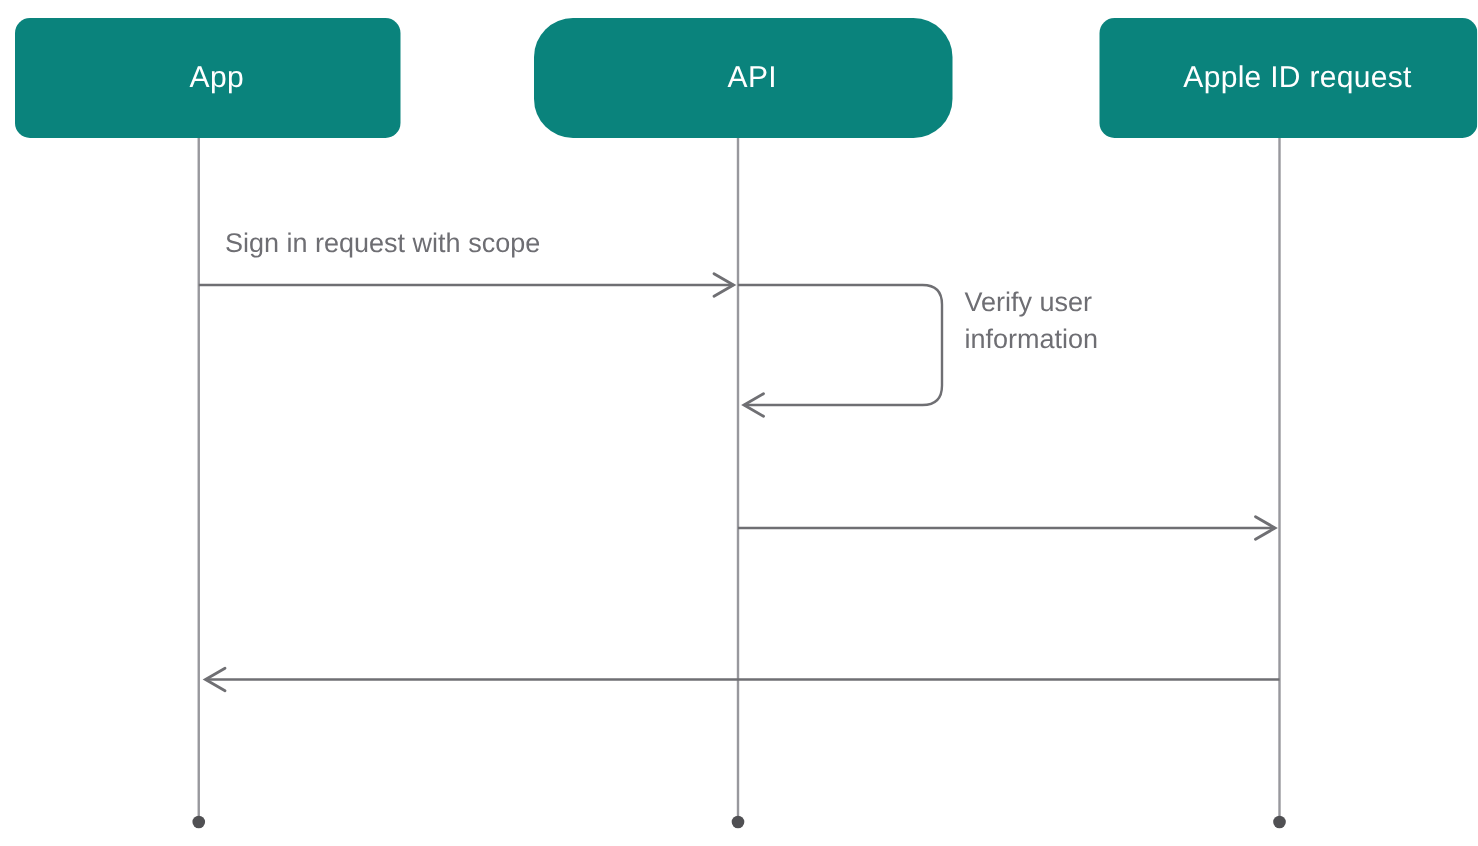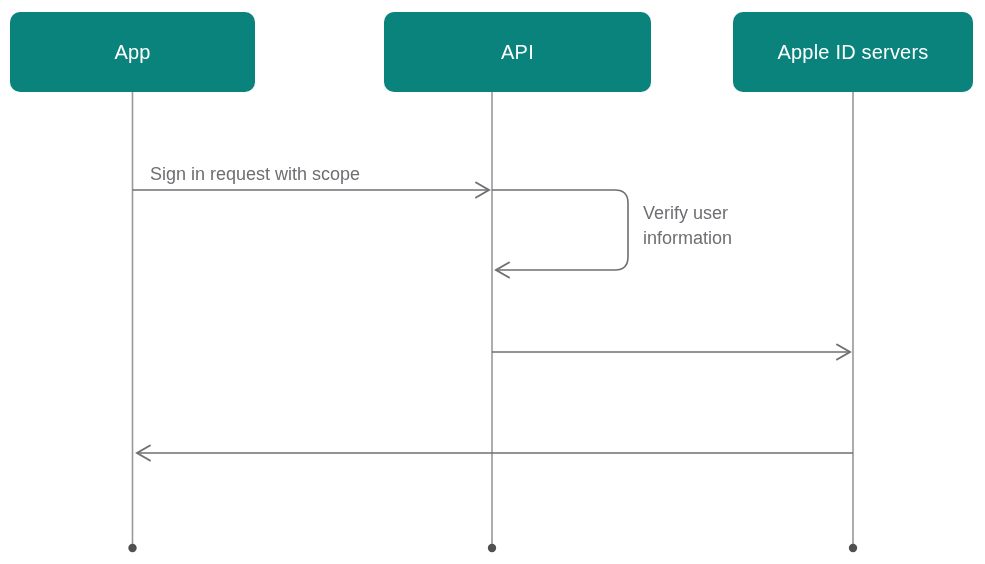--- a/index.html
+++ b/index.html
@@ -42,33 +42,33 @@
   }
   .actor {
     position: absolute;
     top: 12px;
     height: 80px;
     border-radius: 10px;
     background: var(--actor-fill, #0a837c);
     display: flex;
     align-items: center;
     justify-content: center;
+    padding-left: 12px;
   }
   .actor-label {
     color: var(--actor-text, #ffffff);
     font-size: 20px;
     letter-spacing: 0.2px;
   }
   .msg-label {
     position: absolute;
     color: var(--label-text, #6e6e73);
     font-size: 18px;
     line-height: 25px;
     white-space: pre-line;
-    margin-top: 12px;
   }
   .msg-label.right {
     text-align: right;
   }
 </style>
 </head>
 <body>
 
 <div class="stage">
 
@@ -92,25 +92,25 @@
     <path class="msg" d="M492 190 H615 Q628 190 628 203 V257 Q628 270 615 270 H496" marker-end="url(#chev)"></path>
 
     <line class="msg" x1="492" y1="352" x2="850" y2="352" marker-end="url(#chev)"></line>
 
     <line class="msg" x1="853" y1="453" x2="137" y2="453" marker-end="url(#chev)"></line>
   </svg>
 
   <div class="actor" style="left:10px; width:245px;">
     <span class="actor-label">App</span>
   </div>
-  <div class="actor" style="left:384px; width:267px;">
+  <div class="actor" style="left:356px; width:267px;border-radius:26px;">
     <span class="actor-label">API</span>
   </div>
   <div class="actor" style="left:733px; width:240px;">
-    <span class="actor-label">Apple ID servers</span>
+    <span class="actor-label">Apple ID request</span>
   </div>
 
   <div class="msg-label" style="left:150px; top:150px;">Sign in request with scope</div>
 
   <div class="msg-label" style="left:643px; top:189px;">Verify user
 information</div>
 
 
 
 </div>

